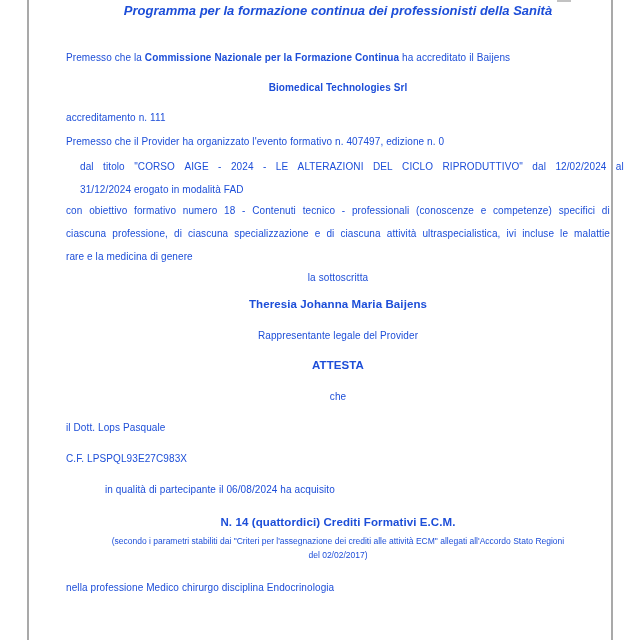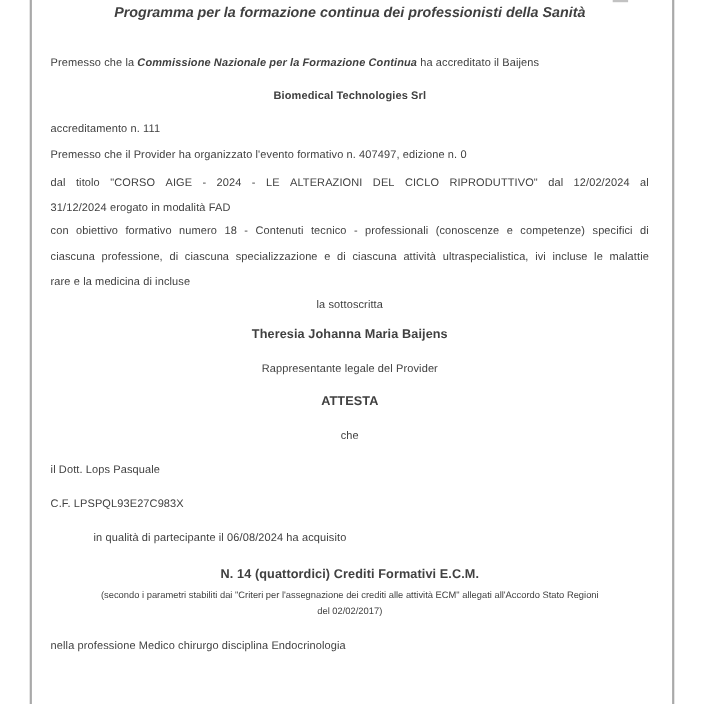--- a/index.html
+++ b/index.html
@@ -13,37 +13,37 @@
   .page {
     position: absolute;
     left: 27px; top: 0;
     width: 586px; height: 640px;
     background: #ffffff;
     border-left: 2px solid #a9a9a9;
     border-right: 2px solid #a9a9a9;
   }
   .tl {
     position: absolute;
-    left: 17px;
+    left: 37px;
     width: 544px;
-    color: #404040;
+    color: #1d4ed8;
     font-size: 10px;
     line-height: 15px;
     letter-spacing: 0.1px;
     white-space: nowrap;
   }
   .center { text-align: center; }
   .title {
     font-size: 13px;
     line-height: 16px;
     font-weight: bold;
     font-style: italic;
     letter-spacing: 0px;
   }
-  .bolditalic { font-weight: bold; font-style: italic; }
+  .bolditalic { font-weight: bold; }
   .bold { font-weight: bold; }
   .big { font-size: 11.5px; line-height: 16px; font-weight: bold; }
   .para { line-height: 23px; }
   .justify-line {
     display: flex;
     justify-content: space-between;
     flex-wrap: nowrap;
     line-height: 23px;
     white-space: nowrap;
   }
@@ -67,21 +67,21 @@
     <div class="tl center title" style="top:3px;">Programma per la formazione continua dei professionisti della Sanità</div>
 
     <div class="tl" style="top:50px;"><span>Premesso che la </span><span class="bolditalic">Commissione Nazionale per la Formazione Continua</span><span> ha accreditato il Baijens</span></div>
 
     <div class="tl center bold" style="top:80px;">Biomedical Technologies Srl</div>
 
     <div class="tl" style="top:110px;">accreditamento n. 111</div>
 
     <div class="tl" style="top:134px;">Premesso che il Provider ha organizzato l'evento formativo n. 407497, edizione n. 0</div>
 
-    <div class="tl" style="top:155px;">
+    <div class="tl" style="top:155px;margin-left:14px;">
       <div class="justify-line">
           <span>dal</span>
           <span>titolo</span>
           <span>"CORSO</span>
           <span>AIGE</span>
           <span>-</span>
           <span>2024</span>
           <span>-</span>
           <span>LE</span>
           <span>ALTERAZIONI</span>
@@ -122,21 +122,21 @@
           <span>e</span>
           <span>di</span>
           <span>ciascuna</span>
           <span>attività</span>
           <span>ultraspecialistica,</span>
           <span>ivi</span>
           <span>incluse</span>
           <span>le</span>
           <span>malattie</span>
         </div>
-      <div class="para">rare e la medicina di incluse</div>
+      <div class="para">rare e la medicina di genere</div>
     </div>
 
     <div class="tl center" style="top:270px;">la sottoscritta</div>
 
     <div class="tl center big" style="top:296px;">Theresia Johanna Maria Baijens</div>
 
     <div class="tl center" style="top:328px;">Rappresentante legale del Provider</div>
 
     <div class="tl center big" style="top:357px;">ATTESTA</div>
 

